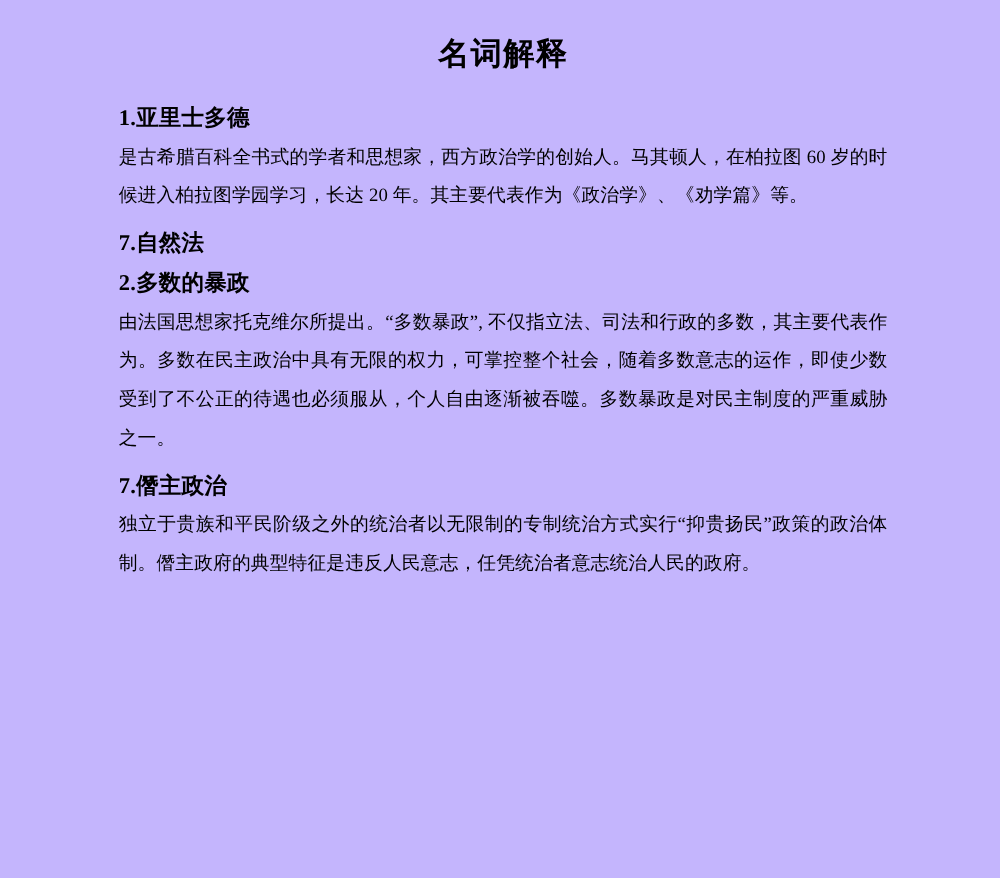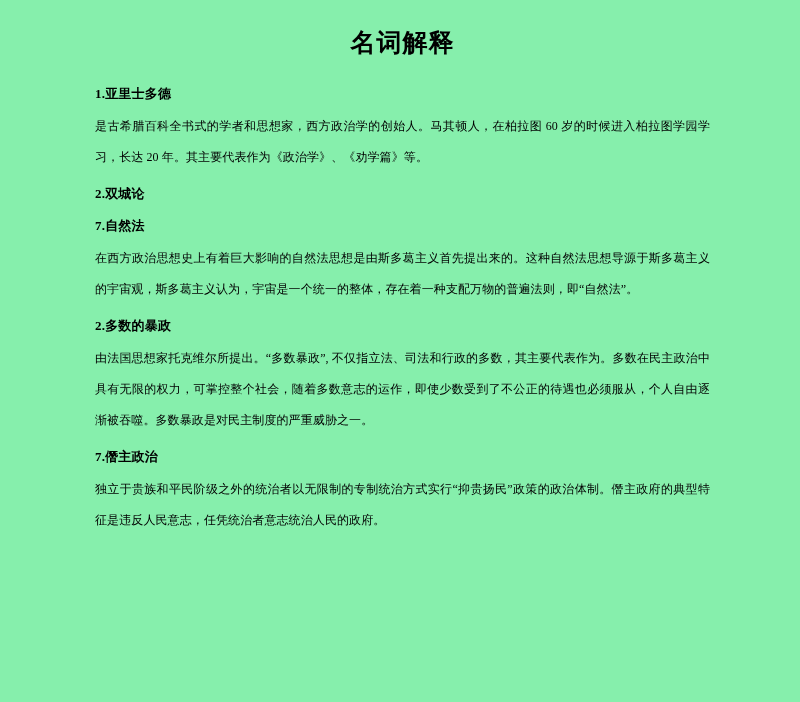--- a/index.html
+++ b/index.html
@@ -12,68 +12,66 @@
     height: 702px;
     font-family: "Liberation Serif", "DejaVu Serif", serif;
     color: #000000;
     overflow: hidden;
   }
   .page {
     width: 800px;
     height: 702px;
     box-sizing: border-box;
     padding: 18px 90px 16px 95px;
-    background: #86efac;
+    background: #c4b5fd;
   }
   .doc-title {
     text-align: center;
     font-size: 25px;
     font-weight: bold;
     letter-spacing: 1px;
     margin: 8px 0 20px 0;
     font-family: "Liberation Serif", "DejaVu Serif", serif;
   }
   .entry {
     margin-bottom: 2px;
   }
   .entry-heading {
-    font-size: 13px;
+    font-size: 18px;
     font-weight: bold;
     line-height: 30px;
     margin: 0 0 2px 0;
     letter-spacing: 0.2px;
   }
   .entry-body {
-    font-size: 12px;
+    font-size: 15px;
     line-height: 31px;
     text-align: justify;
     text-justify: inter-ideograph;
     margin: 0 0 6px 0;
     letter-spacing: 0.1px;
   }
 </style>
 </head>
 <body>
 
 <div class="page">
 
   <div class="doc-title">名词解释</div>
 
   <div class="entry">
     <div class="entry-heading">1.亚里士多德</div>
     <div class="entry-body">是古希腊百科全书式的学者和思想家，西方政治学的创始人。马其顿人，在柏拉图 60 岁的时候进入柏拉图学园学习，长达 20 年。其主要代表作为《政治学》、《劝学篇》等。</div>
   </div>
 
   <div class="entry">
-    <div class="entry-heading">2.双城论</div>
   </div>
 
   <div class="entry">
     <div class="entry-heading">7.自然法</div>
-    <div class="entry-body">在西方政治思想史上有着巨大影响的自然法思想是由斯多葛主义首先提出来的。这种自然法思想导源于斯多葛主义的宇宙观，斯多葛主义认为，宇宙是一个统一的整体，存在着一种支配万物的普遍法则，即“自然法”。</div>
   </div>
 
   <div class="entry">
     <div class="entry-heading">2.多数的暴政</div>
     <div class="entry-body">由法国思想家托克维尔所提出。“多数暴政”, 不仅指立法、司法和行政的多数，其主要代表作为。多数在民主政治中具有无限的权力，可掌控整个社会，随着多数意志的运作，即使少数受到了不公正的待遇也必须服从，个人自由逐渐被吞噬。多数暴政是对民主制度的严重威胁之一。</div>
   </div>
 
   <div class="entry">
     <div class="entry-heading">7.僭主政治</div>
     <div class="entry-body">独立于贵族和平民阶级之外的统治者以无限制的专制统治方式实行“抑贵扬民”政策的政治体制。僭主政府的典型特征是违反人民意志，任凭统治者意志统治人民的政府。</div>

